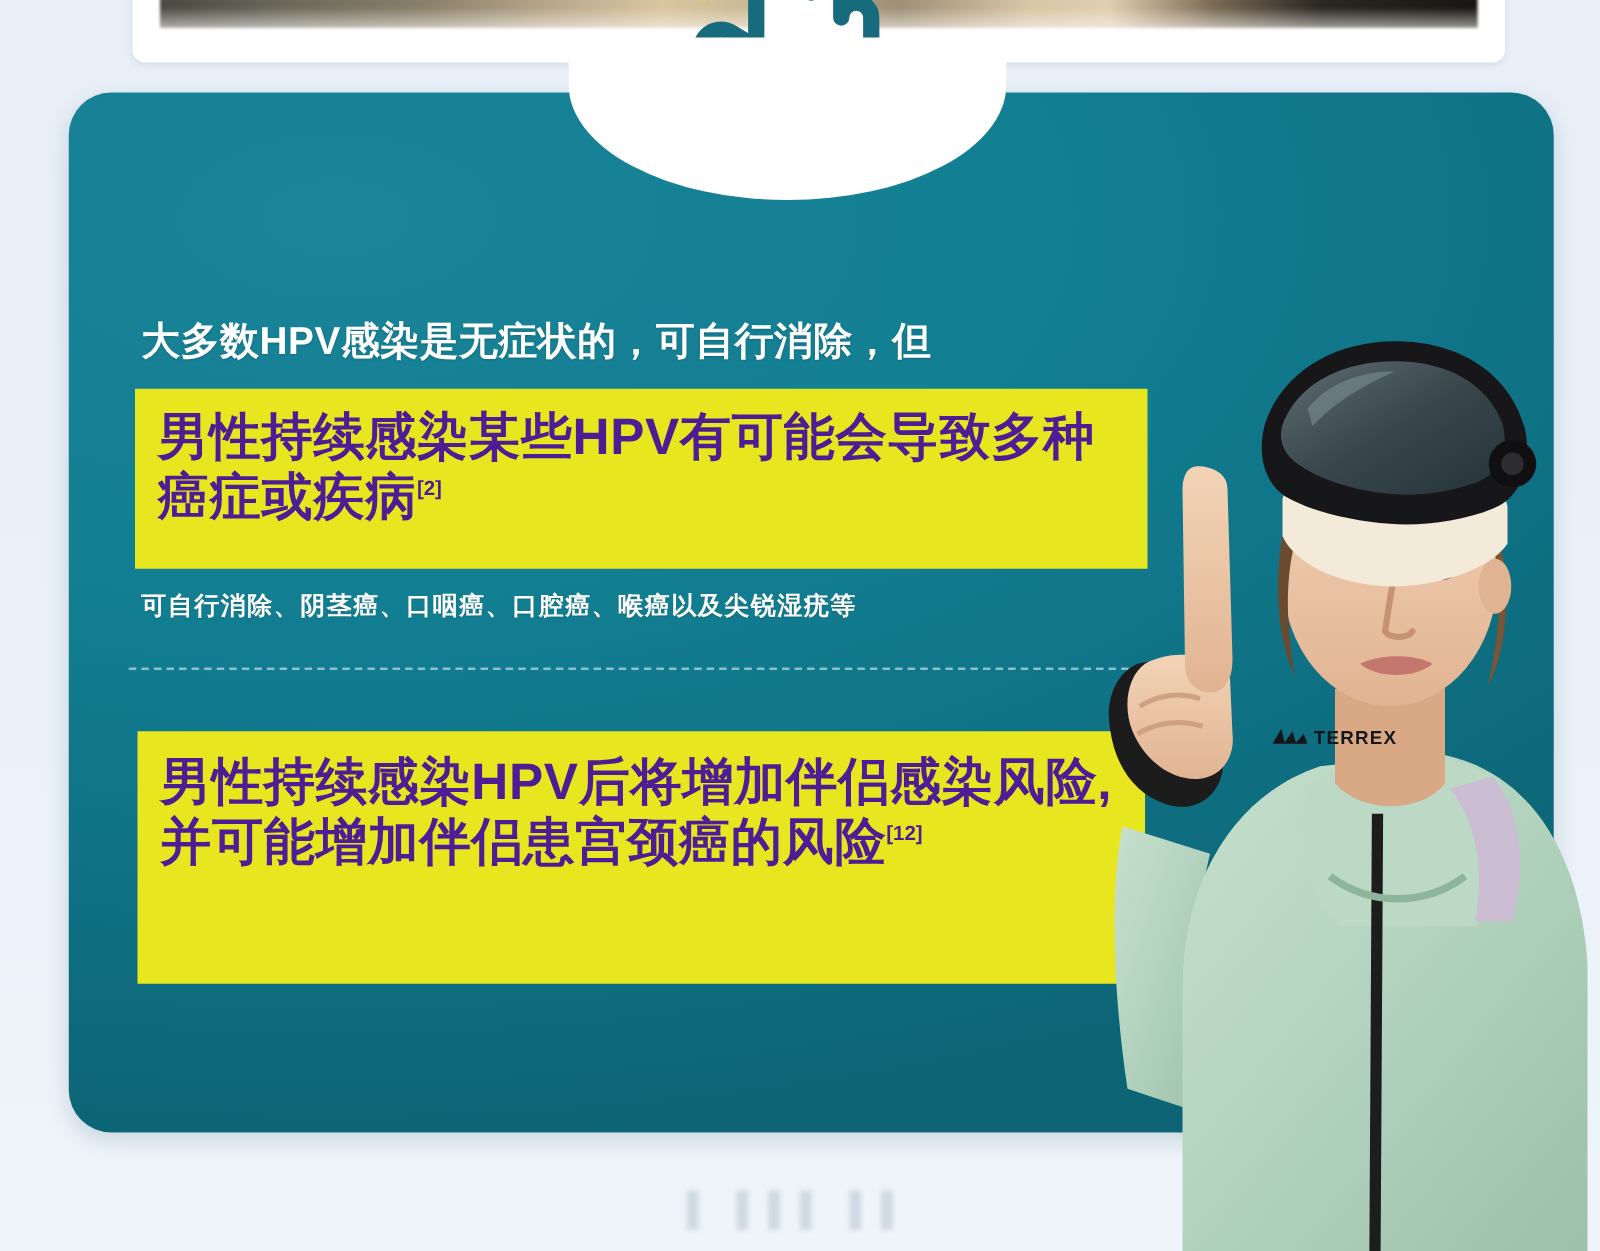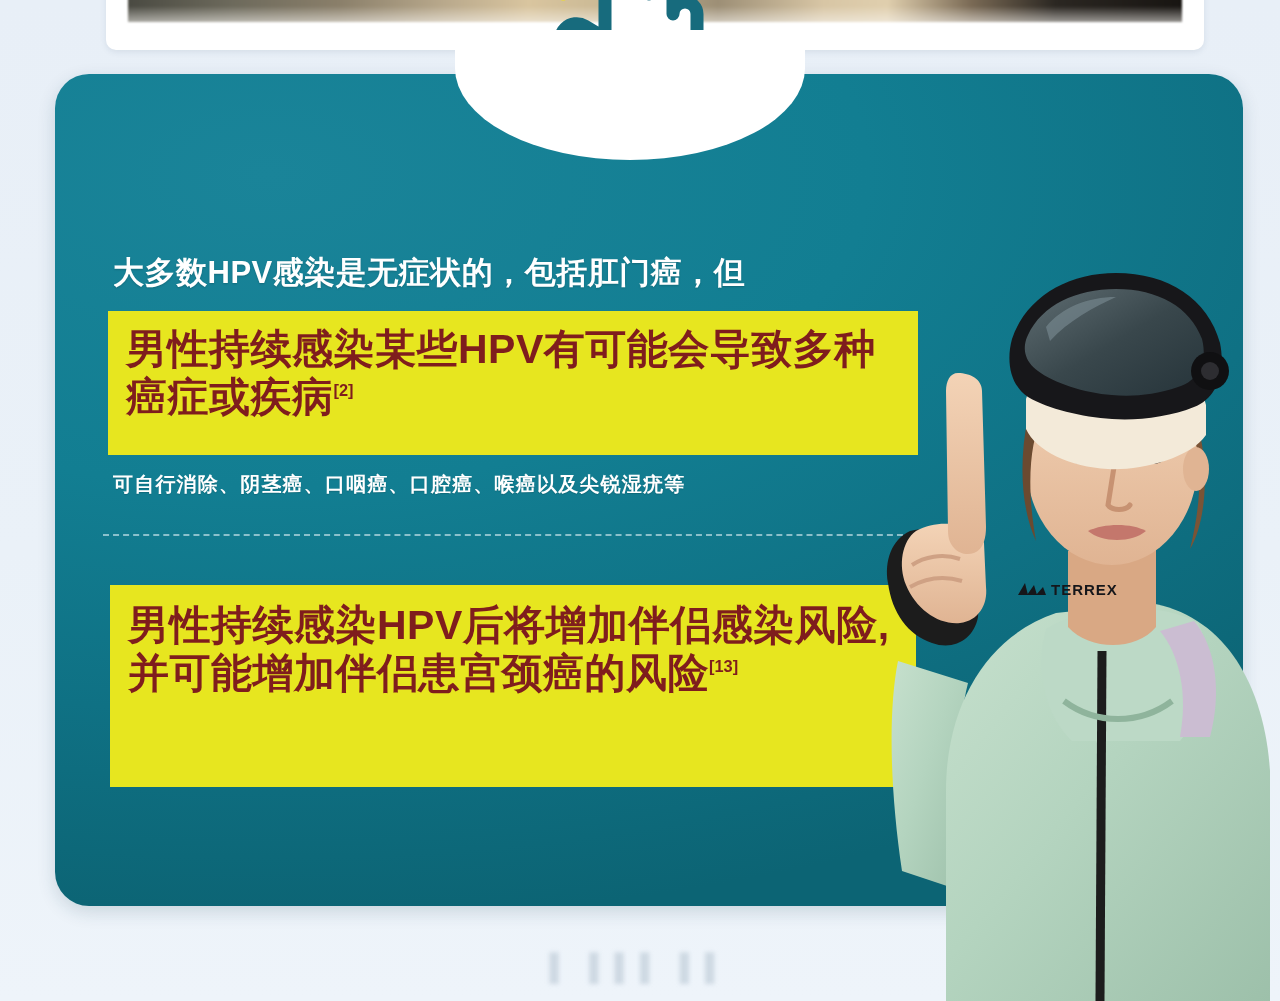--- a/index.html
+++ b/index.html
@@ -110,21 +110,21 @@
     white-space: nowrap;
     text-shadow: 0 1px 2px rgba(0,0,0,.18);
   }
 
   
   .hl {
     position: absolute;
     background: #e7e61f;
     padding: 14px 22px 16px 18px;
     box-sizing: border-box;
-    color: #7f1d1d;
+    color: #4c1d95;
     font-weight: bold;
     line-height: 1.18;
   }
   .hl-1 {
     left: 53px;
     top: 237px;
     width: 810px;
     min-height: 144px;
     font-size: 41px;
     letter-spacing: .5px;
@@ -230,32 +230,32 @@
                  a12 12 0 0 0 -24 0
                  L128 16
                  a10 10 0 0 0 -20 0 Z"></path>
       </g>
     </svg>
   </div>
 
   <div class="teal-card">
     <div class="content">
 
-      <div class="intro-line">大多数HPV感染是无症状的，包括肛门癌，但</div>
+      <div class="intro-line">大多数HPV感染是无症状的，可自行消除，但</div>
 
       <div class="hl hl-1">
         <span>男性持续感染某些HPV有可能会导致多种癌症或疾病</span><sup>[2]</sup>
       </div>
 
       <div class="caption">可自行消除、阴茎癌、口咽癌、口腔癌、喉癌以及尖锐湿疣等</div>
 
       <div class="divider"></div>
 
       <div class="hl hl-2">
-        <span>男性持续感染HPV后将增加伴侣感染风险,并可能增加伴侣患宫颈癌的风险</span><sup>[13]</sup>
+        <span>男性持续感染HPV后将增加伴侣感染风险,并可能增加伴侣患宫颈癌的风险</span><sup>[12]</sup>
       </div>
 
     </div>
   </div>
 
   <div class="model">
     <svg viewBox="0 0 430 770" xmlns="http://www.w3.org/2000/svg">
       <defs>
         <linearGradient id="jacket" x1="0" y1="0" x2="1" y2="1">
           <stop offset="0%" stop-color="#c6e0cd"></stop>

